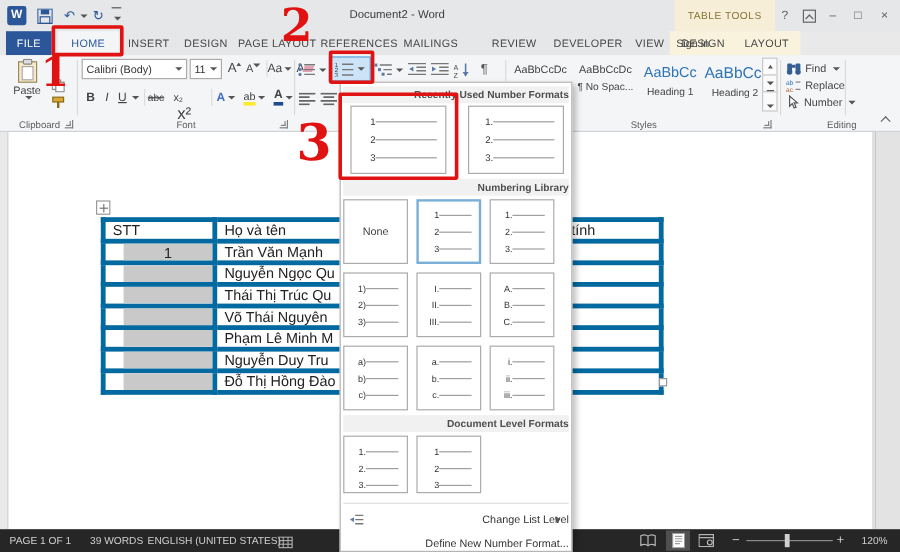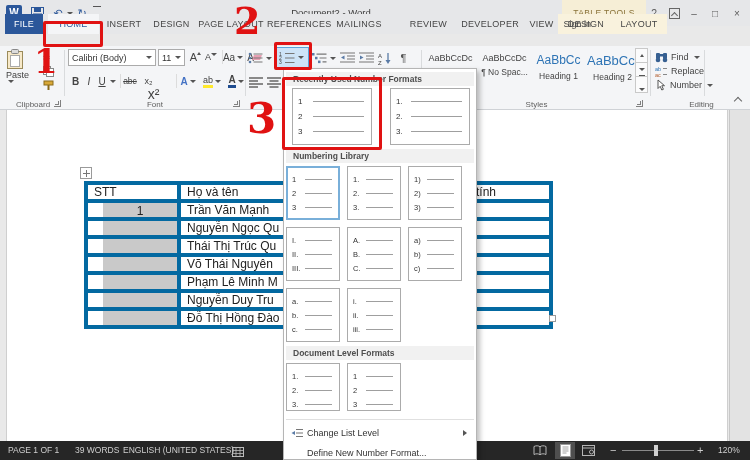--- a/index.html
+++ b/index.html
@@ -13,39 +13,39 @@
              color:#fff;font-size:10px;font-weight:bold;text-align:center;line-height:16px;}
   .qbtn{position:absolute;top:5px;height:16px;display:flex;align-items:center;justify-content:center;color:#2b579a;font-size:11px;}
   .title-text{position:absolute;left:331px;top:0;transform:translateX(-50%);line-height:26px;font-size:9.5px;color:#3c3c3c;white-space:nowrap;}
   .ttbadge{position:absolute;left:562px;top:0;width:84px;height:26px;background:#f6eed6;color:#8a733a;
            font-size:8.5px;letter-spacing:.4px;text-align:center;line-height:26px;white-space:nowrap;}
   .win-btn{position:absolute;top:5px;width:16px;height:16px;color:#5c5c5c;font-size:10px;display:flex;align-items:center;justify-content:center;}
   .ribopt-ic{width:11px;height:11px;border:1px solid #666;position:relative;}
   .ribopt-ic:after{content:"";position:absolute;left:2.5px;top:4px;width:4px;height:4px;border-top:1.5px solid #666;border-left:1.5px solid #666;transform:rotate(45deg);}
 
   
-  .tabrow{position:absolute;left:0;top:14px;width:596px;height:20px;background:#e6e7e9;}
+  .tabrow{position:absolute;left:0;top:26px;width:596px;height:20px;background:#e6e7e9;}
   .tab{position:absolute;top:0;height:20px;line-height:20px;text-align:center;font-size:9px;letter-spacing:.3px;color:#454545;white-space:nowrap;}
   .tab.file{background:#2b579a;color:#fff;}
   .tab.active{background:#f4f5f7;color:#2b579a;}
   .ctxblock{position:absolute;left:558px;top:0;width:109px;height:20px;background:#f9f2dd;}
   .signin{position:absolute;right:5px;top:0;line-height:20px;font-size:9px;color:#444;}
 
   
   .ribbon{position:absolute;left:0;top:46px;width:750px;height:64px;background:#f4f5f7;border-bottom:1px solid #cfd2d6;}
   .gsep{position:absolute;top:4px;height:46px;width:1px;background:#d9dbdd;}
   .grp{position:absolute;top:0;height:64px;}
   .glabel{position:absolute;bottom:1px;left:0;right:0;text-align:center;font-size:8px;color:#5e5e5e;}
   .launcher{position:absolute;width:7px;height:7px;border-right:1px solid #808080;border-bottom:1px solid #808080;}
   .launcher:before{content:"";position:absolute;right:1px;bottom:1px;width:3px;height:3px;border-right:1px solid #808080;border-bottom:1px solid #808080;}
   .dar{display:inline-block;width:0;height:0;border-left:3px solid transparent;border-right:3px solid transparent;border-top:3.5px solid #555;margin-left:2px;}
   .uar{display:inline-block;width:0;height:0;border-left:2.5px solid transparent;border-right:2.5px solid transparent;}
   .vsep{display:inline-block;width:1px;height:14px;background:#dcdcdc;margin:0 2px;vertical-align:middle;}
 
-  .paste-btn{position:absolute;left:4px;top:3px;width:33px;height:45px;display:flex;flex-direction:column;font-size:9px;color:#444;}
+  .paste-btn{position:absolute;left:4px;top:3px;width:33px;height:45px;display:flex;flex-direction:column;align-items:center;font-size:9px;color:#444;}
   .mini{position:absolute;left:41px;width:18px;height:13px;display:flex;align-items:center;font-size:9px;color:#555;}
 
   .combo{position:absolute;background:#fff;border:1px solid #ababab;height:17px;font-size:9px;color:#333;display:flex;align-items:center;padding:0 3px;}
   .combo .dar{margin-left:auto;}
   .fbtn{position:absolute;height:18px;display:flex;align-items:center;justify-content:center;font-size:10px;color:#444;}
   .frow2{top:26px;}
 
   .pbtn{position:absolute;height:20px;display:flex;align-items:center;justify-content:center;gap:1px;}
   .num-hl{background:#cde3f7;border:1px solid #5ba2d8;}
 
@@ -70,21 +70,21 @@
   .doctable .c3{padding-left:1px;}
   .sttfill{position:absolute;left:15px;top:0;right:0;bottom:0;background:#c9c9c9;}
   .sttval{position:absolute;left:15px;right:0;top:0;bottom:0;text-align:center;line-height:16px;}
   .movehandle{position:absolute;left:80px;top:57px;width:12px;height:12px;background:#fff;border:1px solid #9a9a9a;}
   .movehandle:before{content:"";position:absolute;left:5px;top:2px;width:1px;height:7px;background:#777;}
   .movehandle:after{content:"";position:absolute;left:2px;top:5px;width:7px;height:1px;background:#777;}
   .resizehandle{position:absolute;left:549px;top:205px;width:7px;height:7px;background:#fff;border:1px solid #9a9a9a;}
 
   
   .menu{position:absolute;left:283px;top:68px;width:194px;height:392px;background:#fff;border:1px solid #b5b5b5;
-        box-shadow:3px 3px 5px rgba(0,0,0,.25);z-index:20;}
+        box-shadow:3px 3px 5px rgba(0,0,0,.25);z-index:20;text-align:right;}
   .mhdr{position:absolute;left:2px;right:2px;height:14px;background:#f1f1f1;color:#4e4e4e;font-weight:bold;
         font-size:8.5px;line-height:14px;padding-left:7px;white-space:nowrap;}
   .chipbox{position:absolute;}
   .chip{background:#fff;border:1px solid #ababab;padding:5px 5px 0 5px;}
   .chip.sel{border:2px solid #79afd9;padding:4px 4px 0 4px;}
   .chip.none{display:flex;align-items:center;justify-content:center;font-size:9px;color:#444;padding:0;}
   .recent .chip{width:80px;height:57px;}
   .lib{display:grid;grid-template-columns:54px 54px 54px;column-gap:7px;row-gap:7px;}
   .lib .chip{width:54px;height:54px;}
   .docf{display:flex;gap:7px;}
@@ -514,20 +514,21 @@
             <span class="cline"></span>
           </div>
           <div class="crow">
             <span class="cnum">3.</span>
             <span class="cline"></span>
           </div>
         </div>
       </div>
     <div class="mhdr" style="top:80px;">Numbering Library</div>
     <div class="chipbox lib" style="left:2px;top:97px;">
+        <div class="chip none">None</div>
         <div class="chip sel">
           <div class="crow">
             <span class="cnum">1</span>
             <span class="cline"></span>
           </div>
           <div class="crow">
             <span class="cnum">2</span>
             <span class="cline"></span>
           </div>
           <div class="crow">

